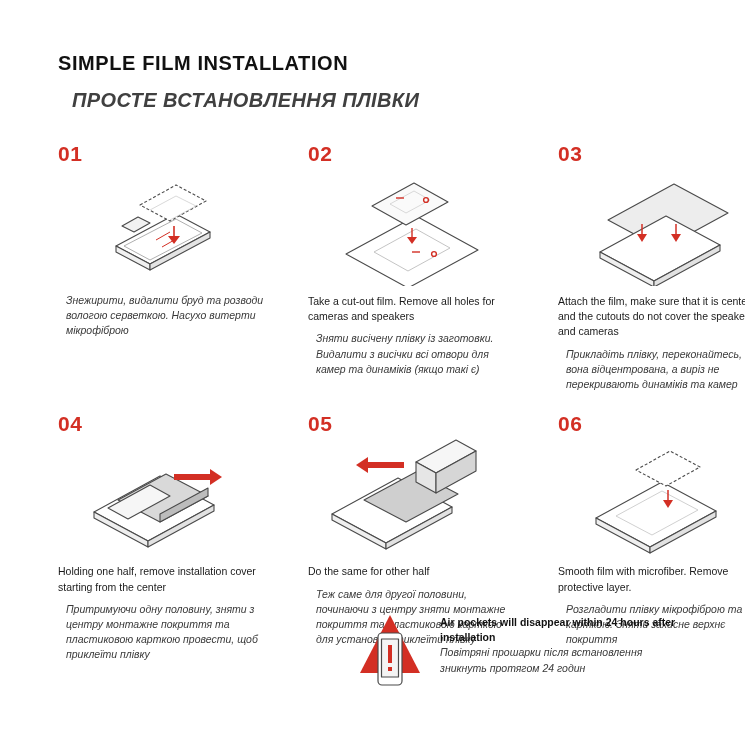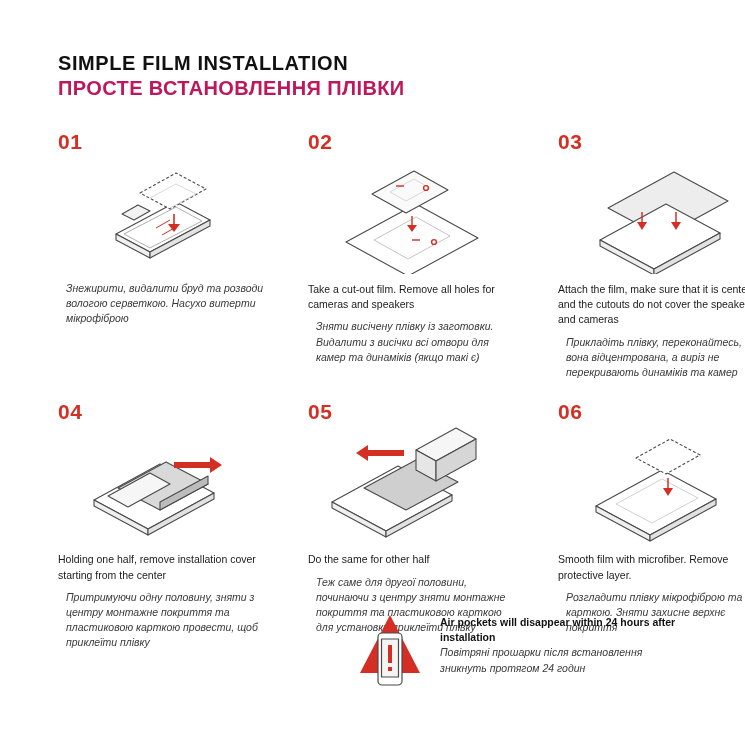--- a/index.html
+++ b/index.html
@@ -29,23 +29,24 @@
     font-weight: bold;
     letter-spacing: 0.6px;
     color: #111;
     line-height: 1.15;
     margin: 0 0 2px 0;
   }
   .title-uk {
     font-size: 20px;
     font-weight: bold;
     letter-spacing: 0.4px;
-    color: #be185d;
+    color: #404040;
     line-height: 1.15;
-    margin: 0;
+    margin: 14px;
+    font-style: italic;
   }
 
   .grid {
     display: grid;
     grid-template-columns: repeat(3, 1fr);
     column-gap: 26px;
     row-gap: 6px;
     gap: 40px;
   }
   .cell {

